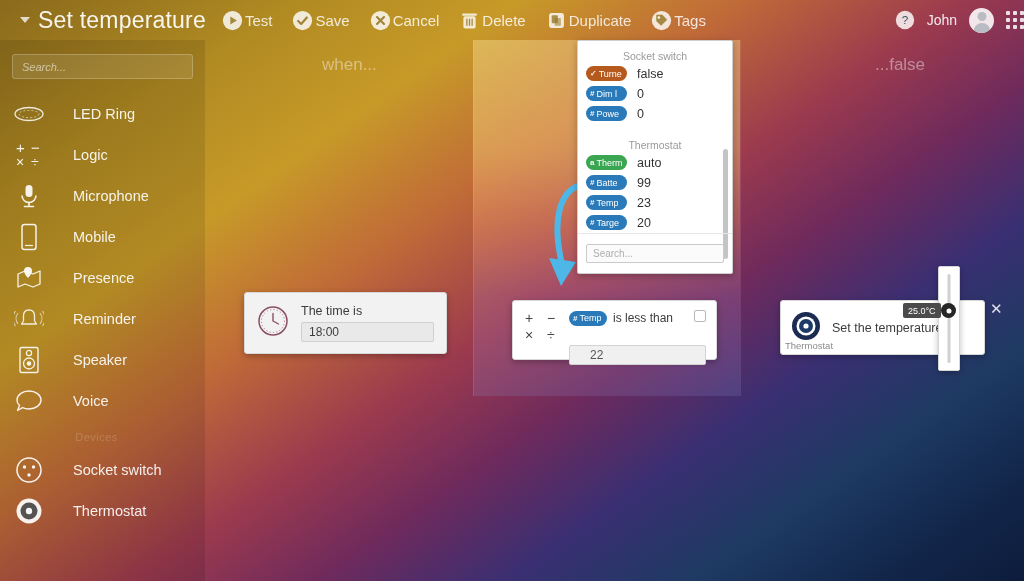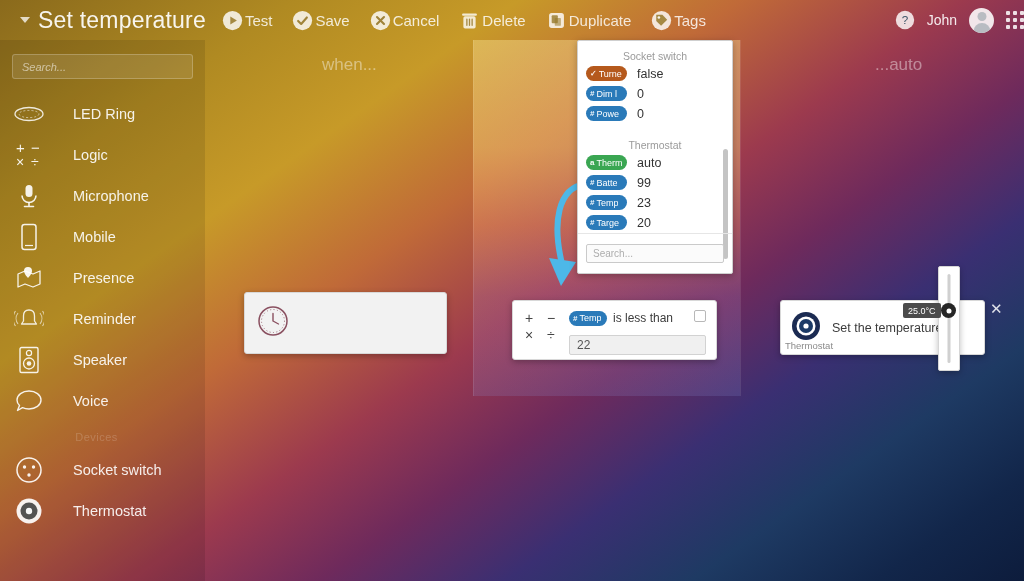--- a/index.html
+++ b/index.html
@@ -149,22 +149,22 @@
   }
   .card-cond { left: 512px; top: 300px; width: 205px; height: 60px; background:#fff; padding: 8px 10px; }
   .cond-ops { position: absolute; left: 12px; top: 10px; width: 36px; font-size: 14px; color: #444;
     display: grid; grid-template-columns: 1fr 1fr; gap: 3px 8px; line-height: 1; }
   .cond-ops b { font-weight: normal; cursor: pointer; }
   .cond-body { margin-left: 46px; }
   .cond-line1 { display: flex; align-items: center; gap: 6px; height: 18px; }
   .cond-text { font-size: 12px; color: #3c3c3c; }
   .cond-check { position: absolute; right: 10px; top: 9px; width: 12px; height: 12px;
     border: 1px solid #b8b8b8; background: #fff; border-radius: 2px; }
-  .cond-input { margin-top: 8px; height: 20px; background: #f0f0f0; border: 1px solid #d2d2d2;
-    border-radius: 2px; display: flex; align-items: center; padding-left: 7px; font-size: 12px; color: #555; }
+  .cond-input { margin-top: 18px; height: 20px; background: #f0f0f0; border: 1px solid #d2d2d2;
+    border-radius: 2px; display: flex; align-items: center; padding-left: 20px; font-size: 12px; color: #555; }
 
   .card-act { left: 780px; top: 300px; width: 205px; height: 55px; background: #fff;
     display: flex; align-items: center; padding-left: 10px; gap: 11px; }
   .act-label { font-size: 12.5px; color: #3c3c3c; }
   .act-sub { position: absolute; left: 4px; bottom: 3px; font-size: 9.5px; color: #8a8a8a; }
   .slider-track {
     position: absolute; left: 938px; top: 266px; width: 22px; height: 105px;
     background: #fff; border: 1px solid #d6d6d6; border-radius: 2px;
     box-shadow: 0 2px 6px rgba(0,0,0,.25); z-index: 28;
   }
@@ -383,21 +383,21 @@
           <circle cx="14" cy="14" r="12.5" fill="rgba(255,255,255,.92)"></circle>
           <circle cx="14" cy="14" r="8.5" fill="rgba(60,60,60,.88)"></circle>
           <circle cx="14" cy="14" r="3.2" fill="rgba(255,255,255,.95)"></circle>
         </svg>
       </span>
       <span class="lbl">Thermostat</span>
     </div>
   </div>
 
   <div class="col-cap" style="left:322px; top:55px;">when...</div>
-  <div class="col-cap" style="left:875px; top:55px;">...auto</div>
+  <div class="col-cap" style="left:875px; top:55px;">...false</div>
 
   <div class="var-panel">
     <div class="var-scroll">
 
       <div class="grp-title">Socket switch</div>
       <div class="var-row">
         <span class="pill bool">
           <span class="sym">✓</span>
           <span class="nm">Turne</span>
         </span>
@@ -464,20 +464,24 @@
   </svg>
 
   <div class="card card-time">
     <span>
       <svg width="32" height="32" viewBox="0 0 32 32">
         <circle cx="16" cy="16" r="14" fill="none" stroke="#8a5060" stroke-width="1.5"></circle>
         <circle cx="16" cy="16" r="11.5" fill="none" stroke="#8a5060" stroke-width=".8" stroke-dasharray="1 2.4"></circle>
         <path d="M16 16 L16 8.5 M16 16 L21.5 19" stroke="#8a5060" stroke-width="1.4" stroke-linecap="round"></path>
       </svg>
     </span>
+    <div class="txt">
+      <span class="title">The time is</span>
+      <div class="inputbox">18:00</div>
+    </div>
   </div>
 
   <div class="card card-cond">
     <div class="cond-ops">
       <b>+</b>
       <b>−</b>
       <b>×</b>
       <b>÷</b>
     </div>
     <div class="cond-check"></div>

